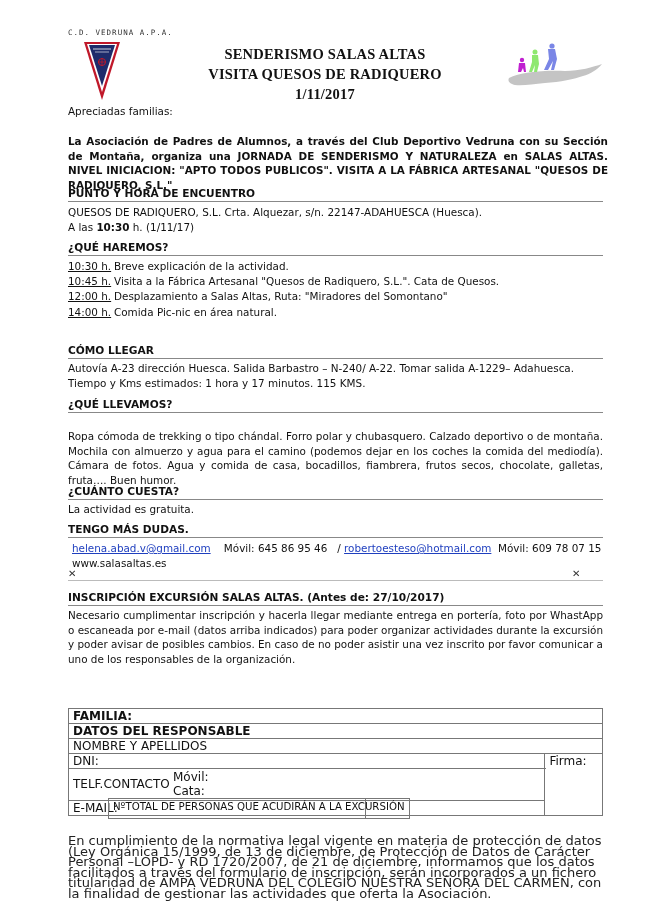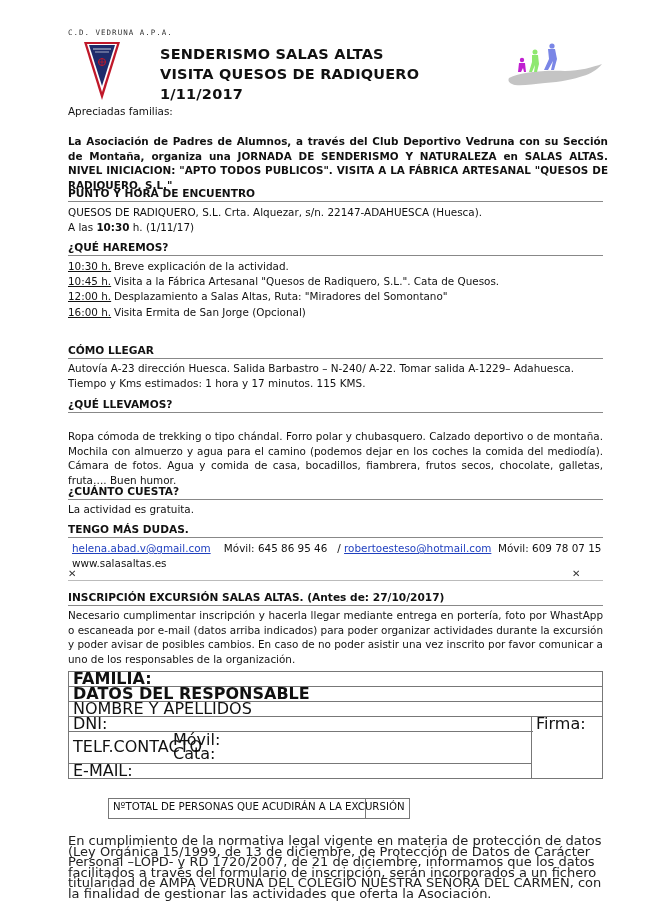--- a/index.html
+++ b/index.html
@@ -2,32 +2,32 @@
 <html><head>
 <meta charset="utf-8">
 <style>
   html, body { margin:0; padding:0; background:#ffffff; }
   body { width:650px; height:919px; position:relative; overflow:hidden;
          font-family:"DejaVu Sans", sans-serif; color:#111; }
   .abs { position:absolute; }
   .club { left:68px; top:28px; font-family:"DejaVu Sans Mono", monospace; font-size:7.5px; letter-spacing:1px; color:#333; white-space:nowrap; }
   .logo-left { left:84px; top:42px; width:36px; height:58px; }
   .logo-right { left:505px; top:42px; width:100px; height:50px; }
-  .title { left:160px; width:330px; text-align:left; font-weight:bold; font-size:14.5px; letter-spacing:0.2px; }
+  .title { left:160px; width:330px; text-align:center; font-weight:bold; font-size:14.5px; letter-spacing:0.2px;font-family:Liberation Serif, serif; }
   .t1 { top:46px; } .t2 { top:66px; } .t3 { top:86px; }
   .txt { font-size:10.4px; line-height:14.6px; white-space:nowrap; }
   .para { left:68px; width:540px; font-size:10.4px; line-height:14.6px; }
   .just { text-align:justify; }
   .heading { left:68px; width:535px; font-size:10.6px; font-weight:bold; border-bottom:1.4px solid #888; padding-bottom:1px; line-height:14px; white-space:nowrap; }
   .sched { left:68px; font-size:10.4px; line-height:15.2px; white-space:nowrap; }
   .sched .time { text-decoration:underline; display:inline-block; width:46px; }
   .link { color:#1f3fbf; text-decoration:underline; }
   .scissor { font-size:10px; color:#333; }
   .cutline { left:68px; width:535px; border-bottom:1px solid #bbb; }
-  table.form { border-collapse:collapse; position:absolute; left:68px; top:671px; width:535px; font-size:16px; }
+  table.form { border-collapse:collapse; position:absolute; left:68px; top:708px; width:535px; font-size:12px; }
   table.form td { border:1px solid #777; padding:0 4px; height:14px; line-height:14px; vertical-align:top; white-space:nowrap; }
   table.form td.b { font-weight:bold; }
   .total-box { left:108px; top:798px; width:300px; height:19px; border:1px solid #777; display:flex; font-size:10.2px; }
   .total-box .lbl { width:248px; border-right:1px solid #777; padding:2px 4px; white-space:nowrap; }
   .total-box .val { flex:1; }
   .legal { left:68px; width:540px; font-size:13px; line-height:10.6px; color:#222; }
 </style>
 </head>
 <body>
 
@@ -73,21 +73,21 @@
 
 <div class="abs heading" style="top:186px;">PUNTO Y HORA DE ENCUENTRO</div>
 <div class="abs txt" style="left:68px; top:205px;">QUESOS DE RADIQUERO, S.L. Crta. Alquezar, s/n. 22147-ADAHUESCA  (Huesca).</div>
 <div class="abs txt" style="left:68px; top:220px;"><span>A las </span><b>10:30</b><span> h. (1/11/17)</span></div>
 
 <div class="abs heading" style="top:240px;">¿QUÉ HAREMOS?</div>
 <div class="abs sched" style="top:259px;">
   <div><span class="time">10:30 h.</span><span>Breve explicación de la actividad.</span></div>
   <div><span class="time">10:45 h.</span><span>Visita a la Fábrica Artesanal "Quesos de Radiquero, S.L.". Cata de Quesos.</span></div>
   <div><span class="time">12:00 h.</span><span>Desplazamiento a Salas Altas, Ruta: "Miradores del Somontano"</span></div>
-  <div><span class="time">16:00 h.</span><span>Visita Ermita de San Jorge (Opcional)</span></div>
+  <div><span class="time">14:00 h.</span><span>Comida Pic-nic en área natural.</span></div>
 </div>
 
 <div class="abs heading" style="top:343px;">CÓMO LLEGAR</div>
 <div class="abs txt" style="left:68px; top:361px;">Autovía A-23 dirección Huesca. Salida  Barbastro – N-240/ A-22. Tomar salida  A-1229–  Adahuesca.</div>
 <div class="abs txt" style="left:68px; top:376px;">Tiempo y Kms estimados: 1 hora y 17 minutos.   115 KMS.</div>
 
 <div class="abs heading" style="top:397px;">¿QUÉ LLEVAMOS?</div>
 <div class="abs para just" style="top:401px; width:535px;margin-top:28px;">Ropa cómoda de trekking o tipo chándal. Forro polar y chubasquero. Calzado deportivo o de montaña. Mochila con almuerzo y agua para el camino (podemos dejar en los coches la comida del mediodía). Cámara de fotos. Agua y comida de casa, bocadillos, fiambrera, frutos secos, chocolate, galletas, fruta…. Buen humor.</div>
 
 <div class="abs heading" style="top:484px;">¿CUÁNTO CUESTA?</div>

